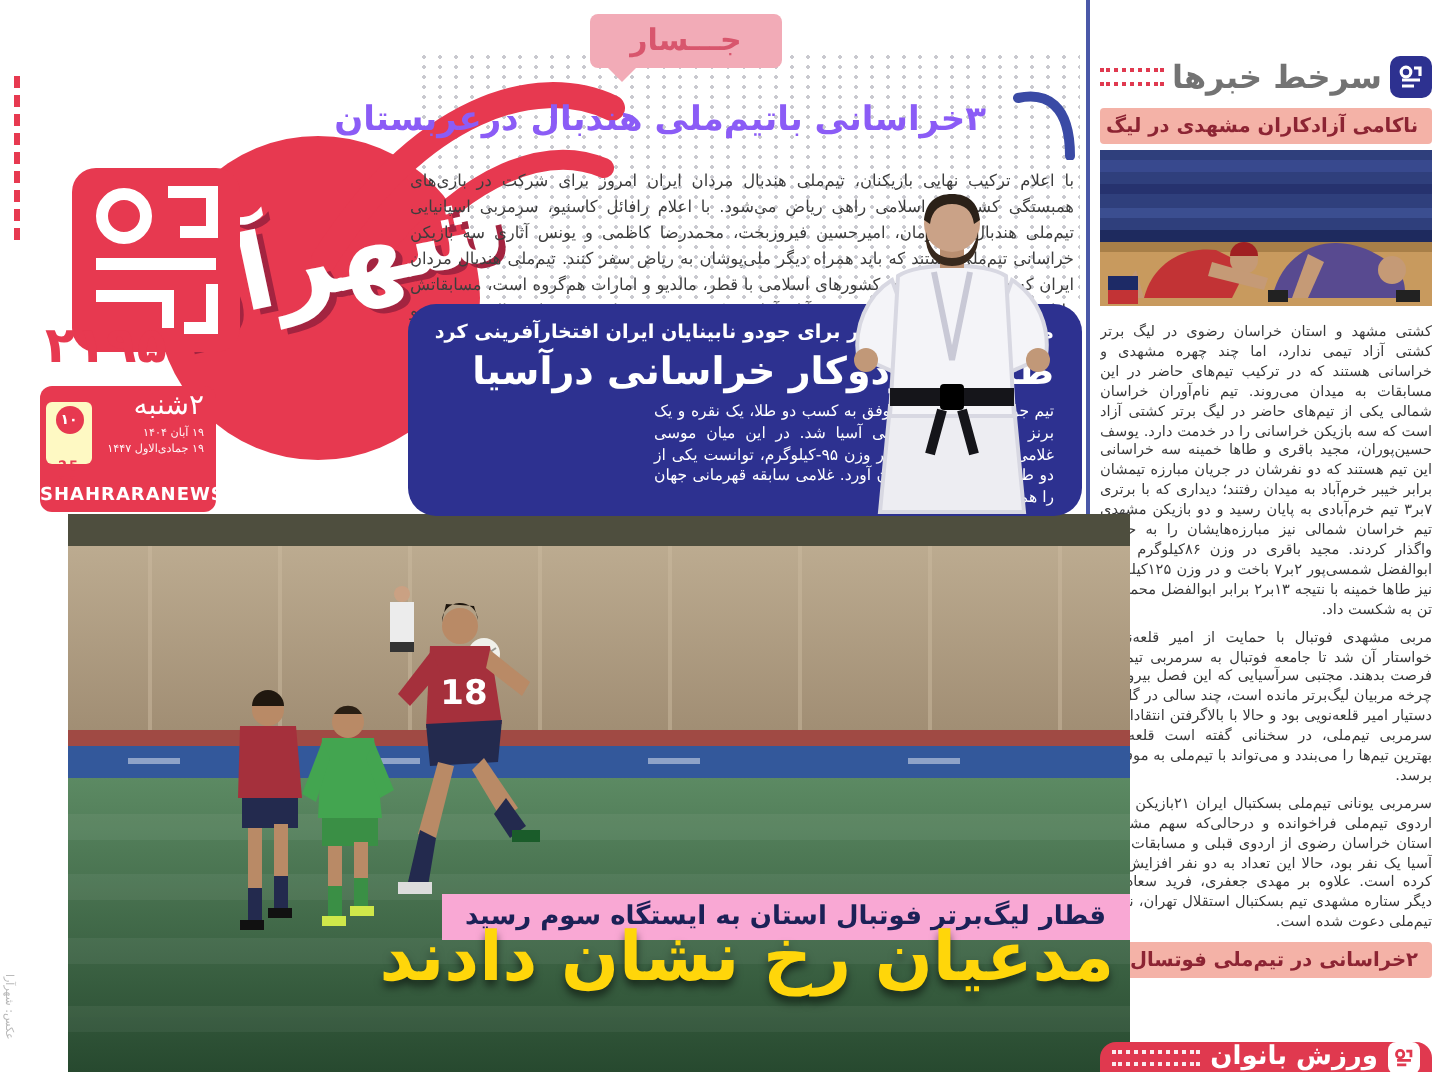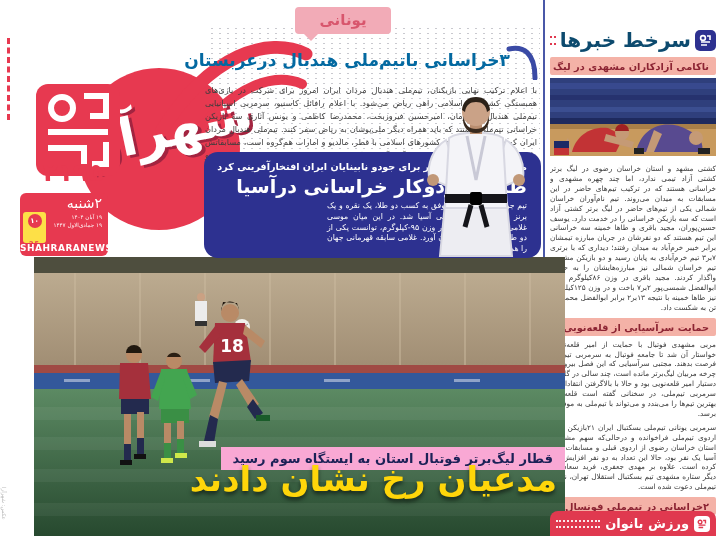--- a/index.html
+++ b/index.html
@@ -12,27 +12,27 @@
   .edge-dashes { left:7px; top:38px; height:82px; width:0;
                  border-left:3px dashed #e73950; }
   .logo-circle { left:78px; top:68px; width:162px; height:162px;
                  border-radius:50%; background:#e73950; z-index:1; }
   .calligraphy { left:62px; top:100px; width:200px; text-align:center;
                  font-size:52px; font-weight:bold; color:#fff; z-index:2;
                  transform:rotate(-12deg); text-shadow:3px 3px 0 #a32440;
                  white-space:nowrap; }
   .flourish { left:150px; top:28px; z-index:1; }
   .kufic-box { left:36px; top:84px; z-index:3; }
-  .issue-number { left:20px; top:158px; width:106px; text-align:center;
+  .issue-number { left:0; top:158px; width:106px; text-align:center;
                   font-size:25px; font-weight:bold; color:#e73950;
                   letter-spacing:6px; z-index:4; }
   .date-box { left:20px; top:193px; width:88px; height:63px; background:#e73950;
               border-radius:6px; z-index:4; color:#fff; overflow:hidden; }
-  .weather-box { position:absolute; left:3px; top:19px; width:23px; height:31px;
-                 background:#fde047; border-radius:3px; text-align:center; }
+  .weather-box { position:absolute; left:3px; top:8px; width:23px; height:31px;
+                 background:#fef9c3; border-radius:3px; text-align:center; }
   .weather-circle { margin:2px auto 0; width:14px; height:14px; border-radius:50%;
                     background:#e73950; color:#fff; font-size:7px; line-height:14px;
                     font-weight:bold; }
   .temps { color:#e73950; font-size:6.5px; font-weight:bold; letter-spacing:1px;
            margin-top:12px; }
   .day-label { position:absolute; right:6px; top:2px; font-size:14px; font-weight:normal; }
   .date-line { position:absolute; right:6px; font-size:5.6px; opacity:.95; white-space:nowrap; }
   .date-line.j1 { top:21px; }
   .date-line.j2 { top:29px; }
   .website { position:absolute; bottom:3px; left:0; width:100%; text-align:center;
@@ -45,22 +45,22 @@
                text-align:center; line-height:27px; z-index:3; }
   .tab-jasar::after { content:""; position:absolute; left:8px; bottom:-7px;
                border:8px solid transparent; border-top-color:#f2abb7;
                border-bottom:0; }
 
   
   .dots-bg { left:208px; top:26px; width:332px; height:126px; z-index:0;
              background-image:radial-gradient(circle,#c9c9cf 0.8px,transparent 1px);
              background-size:8px 5px; }
   .hb-bracket { left:503px; top:40px; z-index:2; }
-  .hb-headline { left:218px; top:50px; width:292px; text-align:center;
-                 font-size:17px; font-weight:800; color:#0369a1; z-index:2;
+  .hb-headline { left:201px; top:50px; width:292px; text-align:center;
+                 font-size:17px; font-weight:800; color:#8b5cf6; z-index:2;
                  white-space:nowrap; }
   .hb-body { left:205px; top:84px; width:332px; height:66px; font-size:8.2px;
              line-height:12.9px; color:#3d3d3d; text-align:justify; z-index:2; }
 
   
   .judo-box { left:204px; top:152px; width:337px; height:106px; background:#2d3190;
               border-radius:14px; z-index:2; color:#fff;
               padding:9px 14px 8px 12px; }
   .judo-inner { width:198px; margin-right:0; text-align:right; }
   .judo-kicker { font-size:9.6px; font-weight:bold; white-space:nowrap; }
@@ -77,32 +77,32 @@
   .fb-headline { position:absolute; right:8px; top:202px; color:#ffd60a;
                  font-size:34px; font-weight:800; white-space:nowrap;
                  text-shadow:0 3px 4px rgba(0,0,0,.55); }
   .photo-credit { left:1px; top:390px; height:130px; writing-mode:vertical-rl;
                   font-size:5.5px; color:#b9b9b9; z-index:2; letter-spacing:1px; }
 
   
   .divider { left:543px; top:0; width:2px; height:536px; background:#4a58a8; }
   .sidebar { left:550px; top:0; width:166px; height:536px; overflow:hidden; }
   .sb-header { margin-top:28px; display:flex; align-items:center; gap:4px; }
-  .sb-title { color:#0c4a6e; font-weight:800; font-size:20px; white-space:nowrap; }
+  .sb-title { color:#737373; font-weight:800; font-size:16px; white-space:nowrap; }
   .sb-dotfill { flex:1; height:9px; border-top:2px dotted #e0394f;
                 border-bottom:2px dotted #e0394f; }
   .sb-icon { width:21px; height:21px; background:#2d3190; border-radius:5px;
              flex:0 0 21px; display:flex; align-items:center; justify-content:center; }
   .sb-band { margin-top:5px; background:#f4b2a7; color:#8c2433; font-weight:bold;
              font-size:9.8px; padding:4px 7px 3px; border-radius:2px;
              text-align:right; white-space:nowrap; overflow:hidden; }
   .sb-photo { margin-top:3px; width:166px; height:78px; }
   .sb-body { margin-top:4px; font-size:7.3px; line-height:9.9px; color:#3a3a3a;
              text-align:justify; }
-  .sb-footer { position:absolute; bottom:0; left:550px; width:166px; height:25px;
+  .sb-footer { position:absolute; bottom:0; left:550px; width:166px; height:15px;
                background:#e0394f; border-radius:8px 8px 0 0; display:flex;
                align-items:center; gap:5px; padding:0 6px; z-index:6; }
   .sbf-title { color:#fff; font-weight:800; font-size:13px; white-space:nowrap; }
   .sbf-dotfill { flex:1; height:8px; border-top:2px dotted #ffffff;
                  border-bottom:2px dotted #ffffff; opacity:.9; }
   .sbf-icon { width:16px; height:16px; background:#fff; border-radius:4px;
               flex:0 0 16px; display:flex; align-items:center; justify-content:center; }
 </style>
 </head>
 <body>
@@ -135,21 +135,21 @@
     <div class="weather-box">
       <div class="weather-circle">۱۰</div>
       <div class="temps">25 11</div>
     </div>
     <div class="day-label">۲شنبه</div>
     <div class="date-line j1">۱۹ آبان ۱۴۰۴</div>
     <div class="date-line j2">۱۹ جمادی‌الاول ۱۴۴۷</div>
     <div class="website">SHAHRARANEWS.IR</div>
   </div>
 
-  <div class="abs tab-jasar">یونانی</div>
+  <div class="abs tab-jasar">جـــسار</div>
 
   <div class="abs dots-bg"></div>
 
   <svg class="abs hb-bracket" width="36" height="40" viewBox="0 0 36 40">
     <path d="M32 38 C32 12 20 6 6 9" stroke="#3a4aa5" stroke-width="5" fill="none" stroke-linecap="round"></path>
   </svg>
 
   <div class="abs hb-headline">۳خراسانی باتیم‌ملی هندبال درعربستان</div>
   <div class="abs hb-body">با اعلام ترکیب نهایی بازیکنان، تیم‌ملی هندبال مردان ایران امروز برای شرکت در بازی‌های همبستگی کشورهای اسلامی راهی ریاض می‌شود. با اعلام رافائل کاسنیو، سرمربی اسپانیایی تیم‌ملی هندبال کشورمان، امیرحسین فیروزبخت، محمدرضا کاظمی و یونس آثاری سه بازیکن خراسانی تیم‌ملی هستند که باید همراه دیگر ملی‌پوشان به ریاض سفر کنند. تیم‌ملی هندبال مردان ایران که در گروه۴ بازی‌های کشورهای اسلامی با قطر، مالدیو و امارات هم‌گروه است، مسابقاتش را از بازی با قطر در روز بیست‌وسوم آبان آغاز می‌کند. در دومین بازی به مصاف مالدیو می‌رود و در بازی سومش امارات را پیش رو دارد.</div>
 
@@ -311,21 +311,20 @@
       <circle cx="146" cy="60" r="7" fill="#c59a76"></circle>
       <path d="M96 74 L104 52 L112 56 L104 74 Z" fill="#c59a76"></path>
       <rect x="84" y="70" width="10" height="6" fill="#222"></rect>
       <rect x="148" y="70" width="12" height="6" fill="#222"></rect>
       <rect x="4" y="63" width="15" height="7" fill="#1d2a66"></rect>
       <rect x="4" y="70" width="15" height="7" fill="#c23335"></rect>
     </svg>
 
     <div class="sb-body">کشتی مشهد و استان خراسان رضوی در لیگ برتر کشتی آزاد تیمی ندارد، اما چند چهره مشهدی و خراسانی هستند که در ترکیب تیم‌های حاضر در این مسابقات به میدان می‌روند. تیم نام‌آوران خراسان شمالی یکی از تیم‌های حاضر در لیگ برتر کشتی آزاد است که سه بازیکن خراسانی را در خدمت دارد. یوسف حسین‌پوران، مجید باقری و طاها خمینه سه خراسانی این تیم هستند که دو نفرشان در جریان مبارزه تیمشان برابر خیبر خرم‌آباد به میدان رفتند؛ دیداری که با برتری ۷بر۳ تیم خرم‌آبادی به پایان رسید و دو بازیکن مشهدی تیم خراسان شمالی نیز مبارزه‌هایشان را به حریف واگذار کردند. مجید باقری در وزن ۸۶کیلوگرم برابر ابوالفضل شمسی‌پور ۲بر۷ باخت و در وزن ۱۲۵کیلوگرم نیز طاها خمینه با نتیجه ۱۳بر۲ برابر ابوالفضل محمدنژاد تن به شکست داد.</div>
 
-    <div class="sb-band">حمایت سرآسیایی از قلعه‌نویی</div>
     <div class="sb-body">مربی مشهدی فوتبال با حمایت از امیر قلعه‌نویی، خواستار آن شد تا جامعه فوتبال به سرمربی تیم‌ملی فرصت بدهند. مجتبی سرآسیایی که این فصل بیرون از چرخه مربیان لیگ‌برتر مانده است، چند سالی در گل‌گهر دستیار امیر قلعه‌نویی بود و حالا با بالاگرفتن انتقادات از سرمربی تیم‌ملی، در سخنانی گفته است قلعه‌نویی بهترین تیم‌ها را می‌بندد و می‌تواند با تیم‌ملی به موفقیت برسد.</div>
 
     <div class="sb-body">سرمربی یونانی تیم‌ملی بسکتبال ایران ۲۱بازیکن را به اردوی تیم‌ملی فراخوانده و درحالی‌که سهم مشهد و استان خراسان رضوی از اردوی قبلی و مسابقات کاپ آسیا یک نفر بود، حالا این تعداد به دو نفر افزایش پیدا کرده است. علاوه بر مهدی جعفری، فرید سعادت‌نیا دیگر ستاره مشهدی تیم بسکتبال استقلال تهران، نیز به تیم‌ملی دعوت شده است.</div>
 
     <div class="sb-band">۲خراسانی در تیم‌ملی فوتسال دانش آموزان</div>
     
   </div>
 
   <div class="abs sb-footer">
     <div class="sbf-icon">

